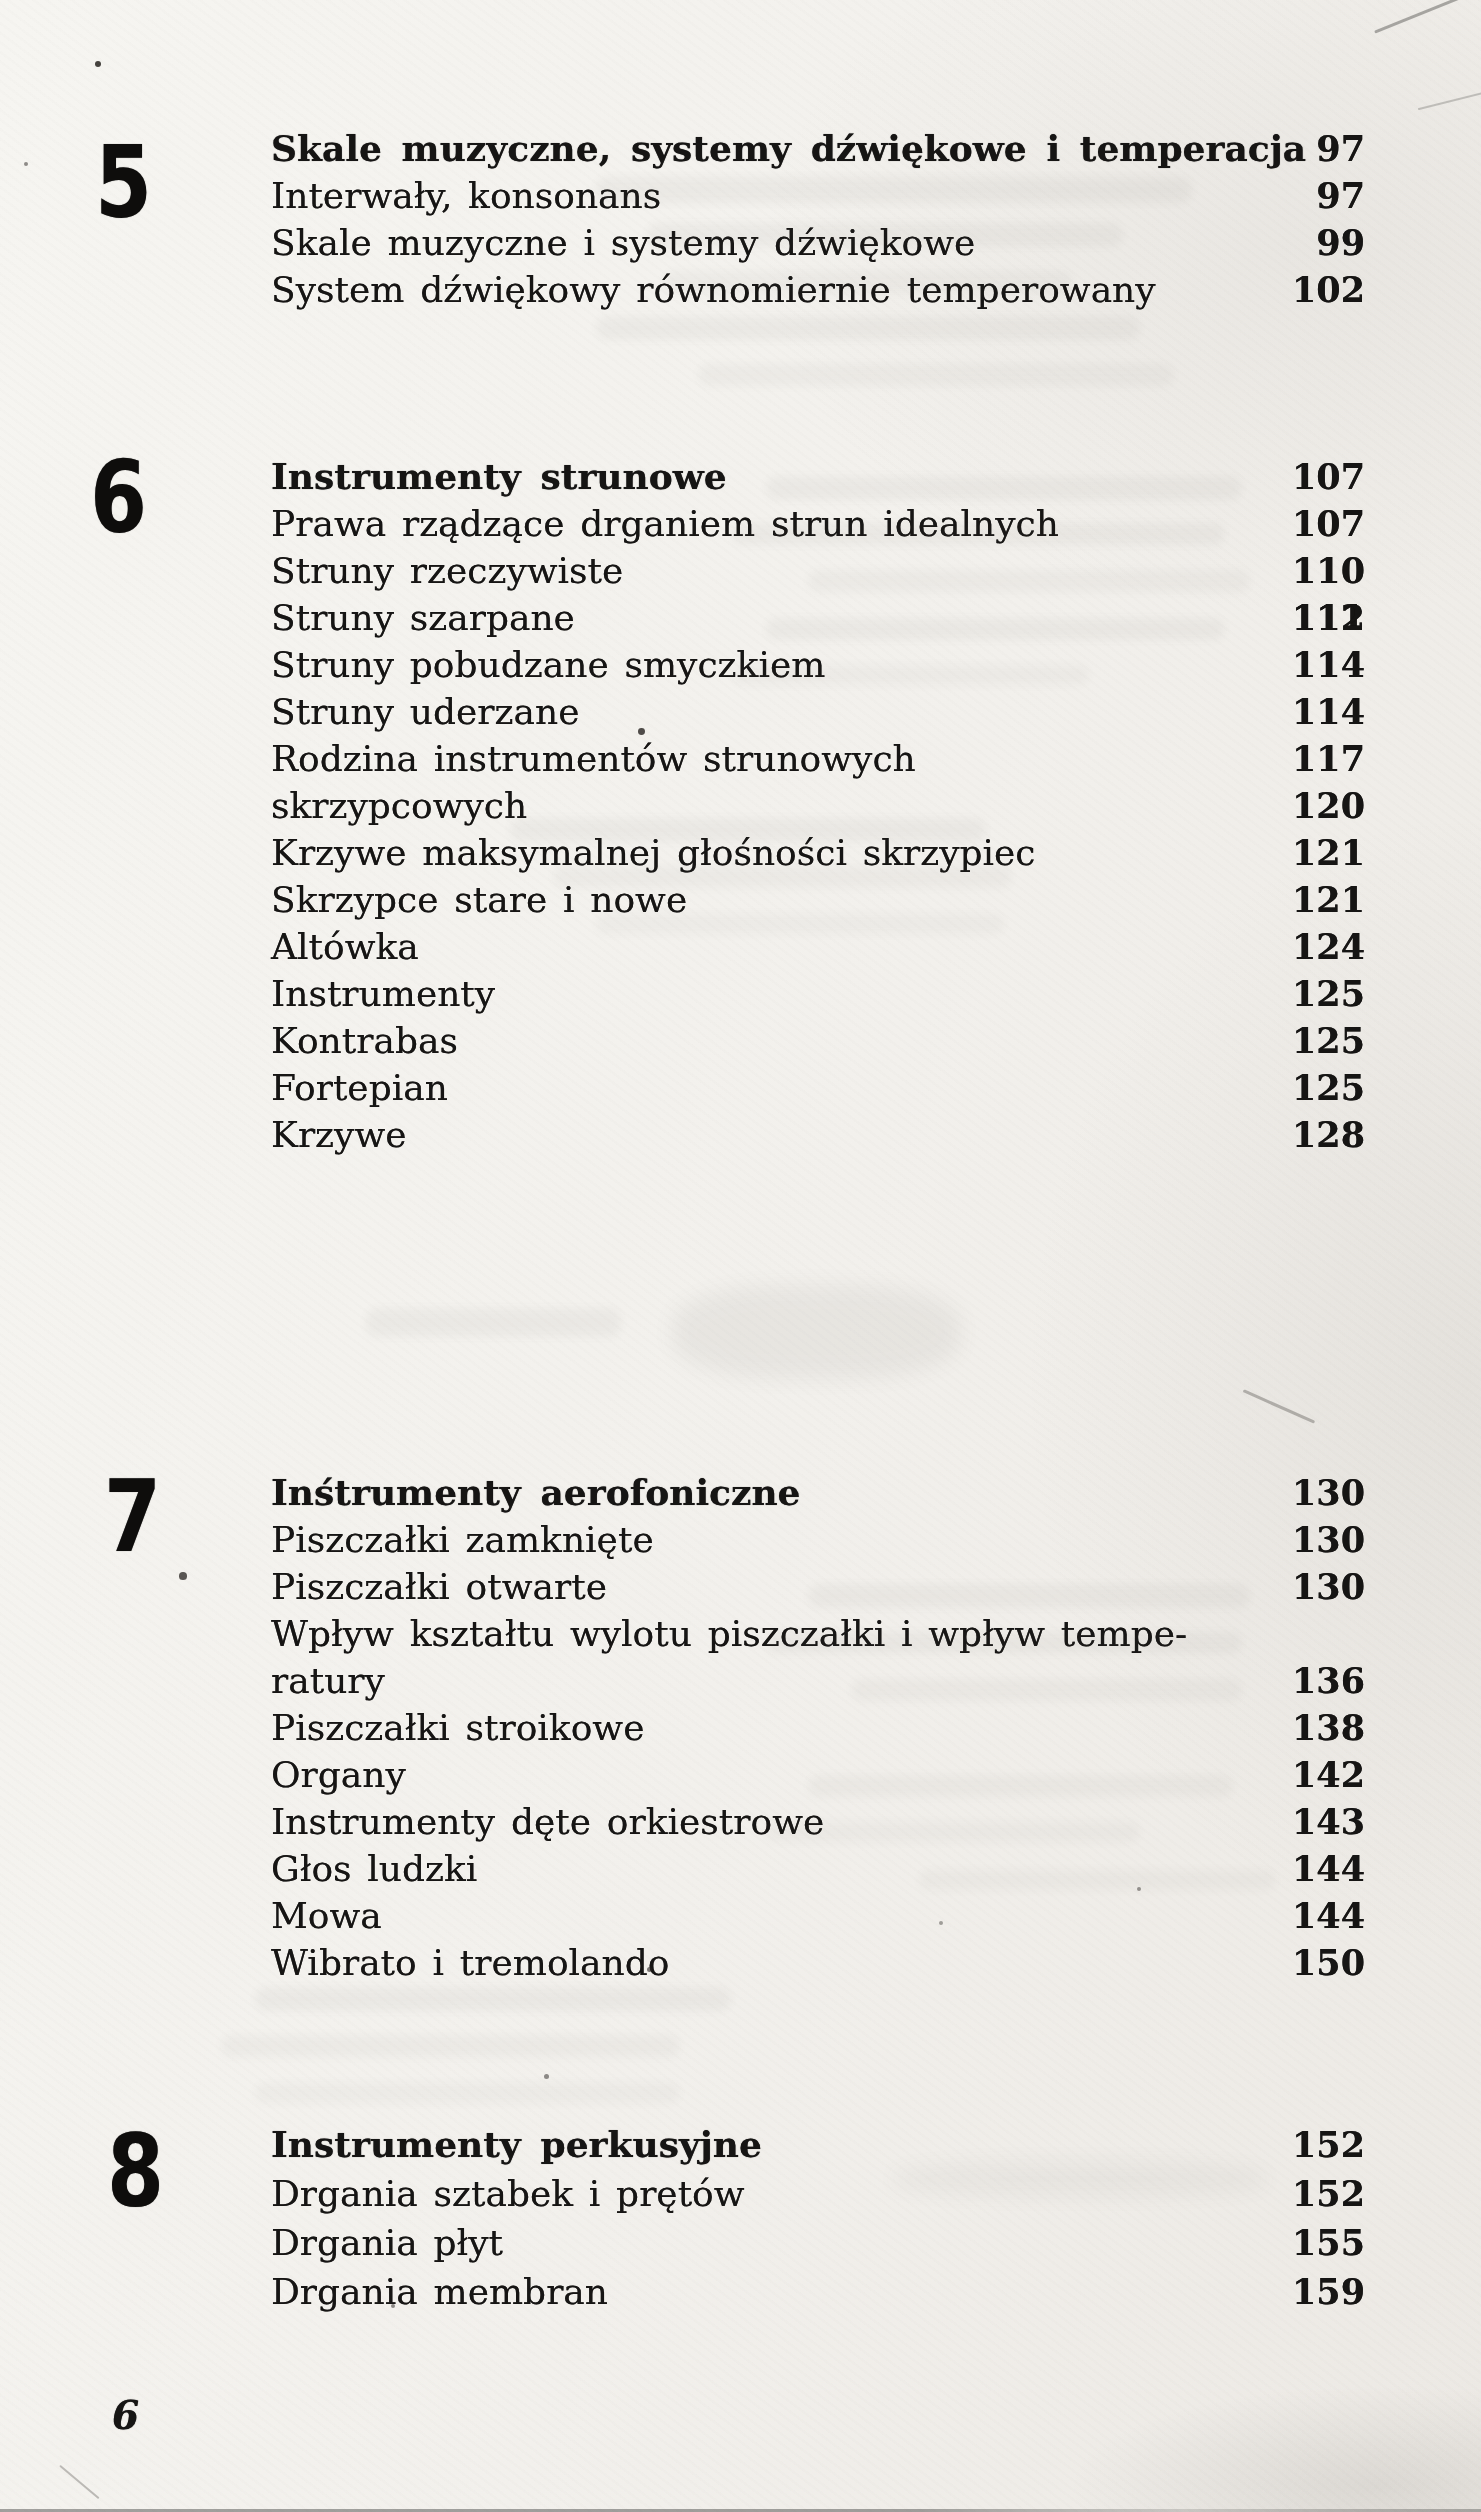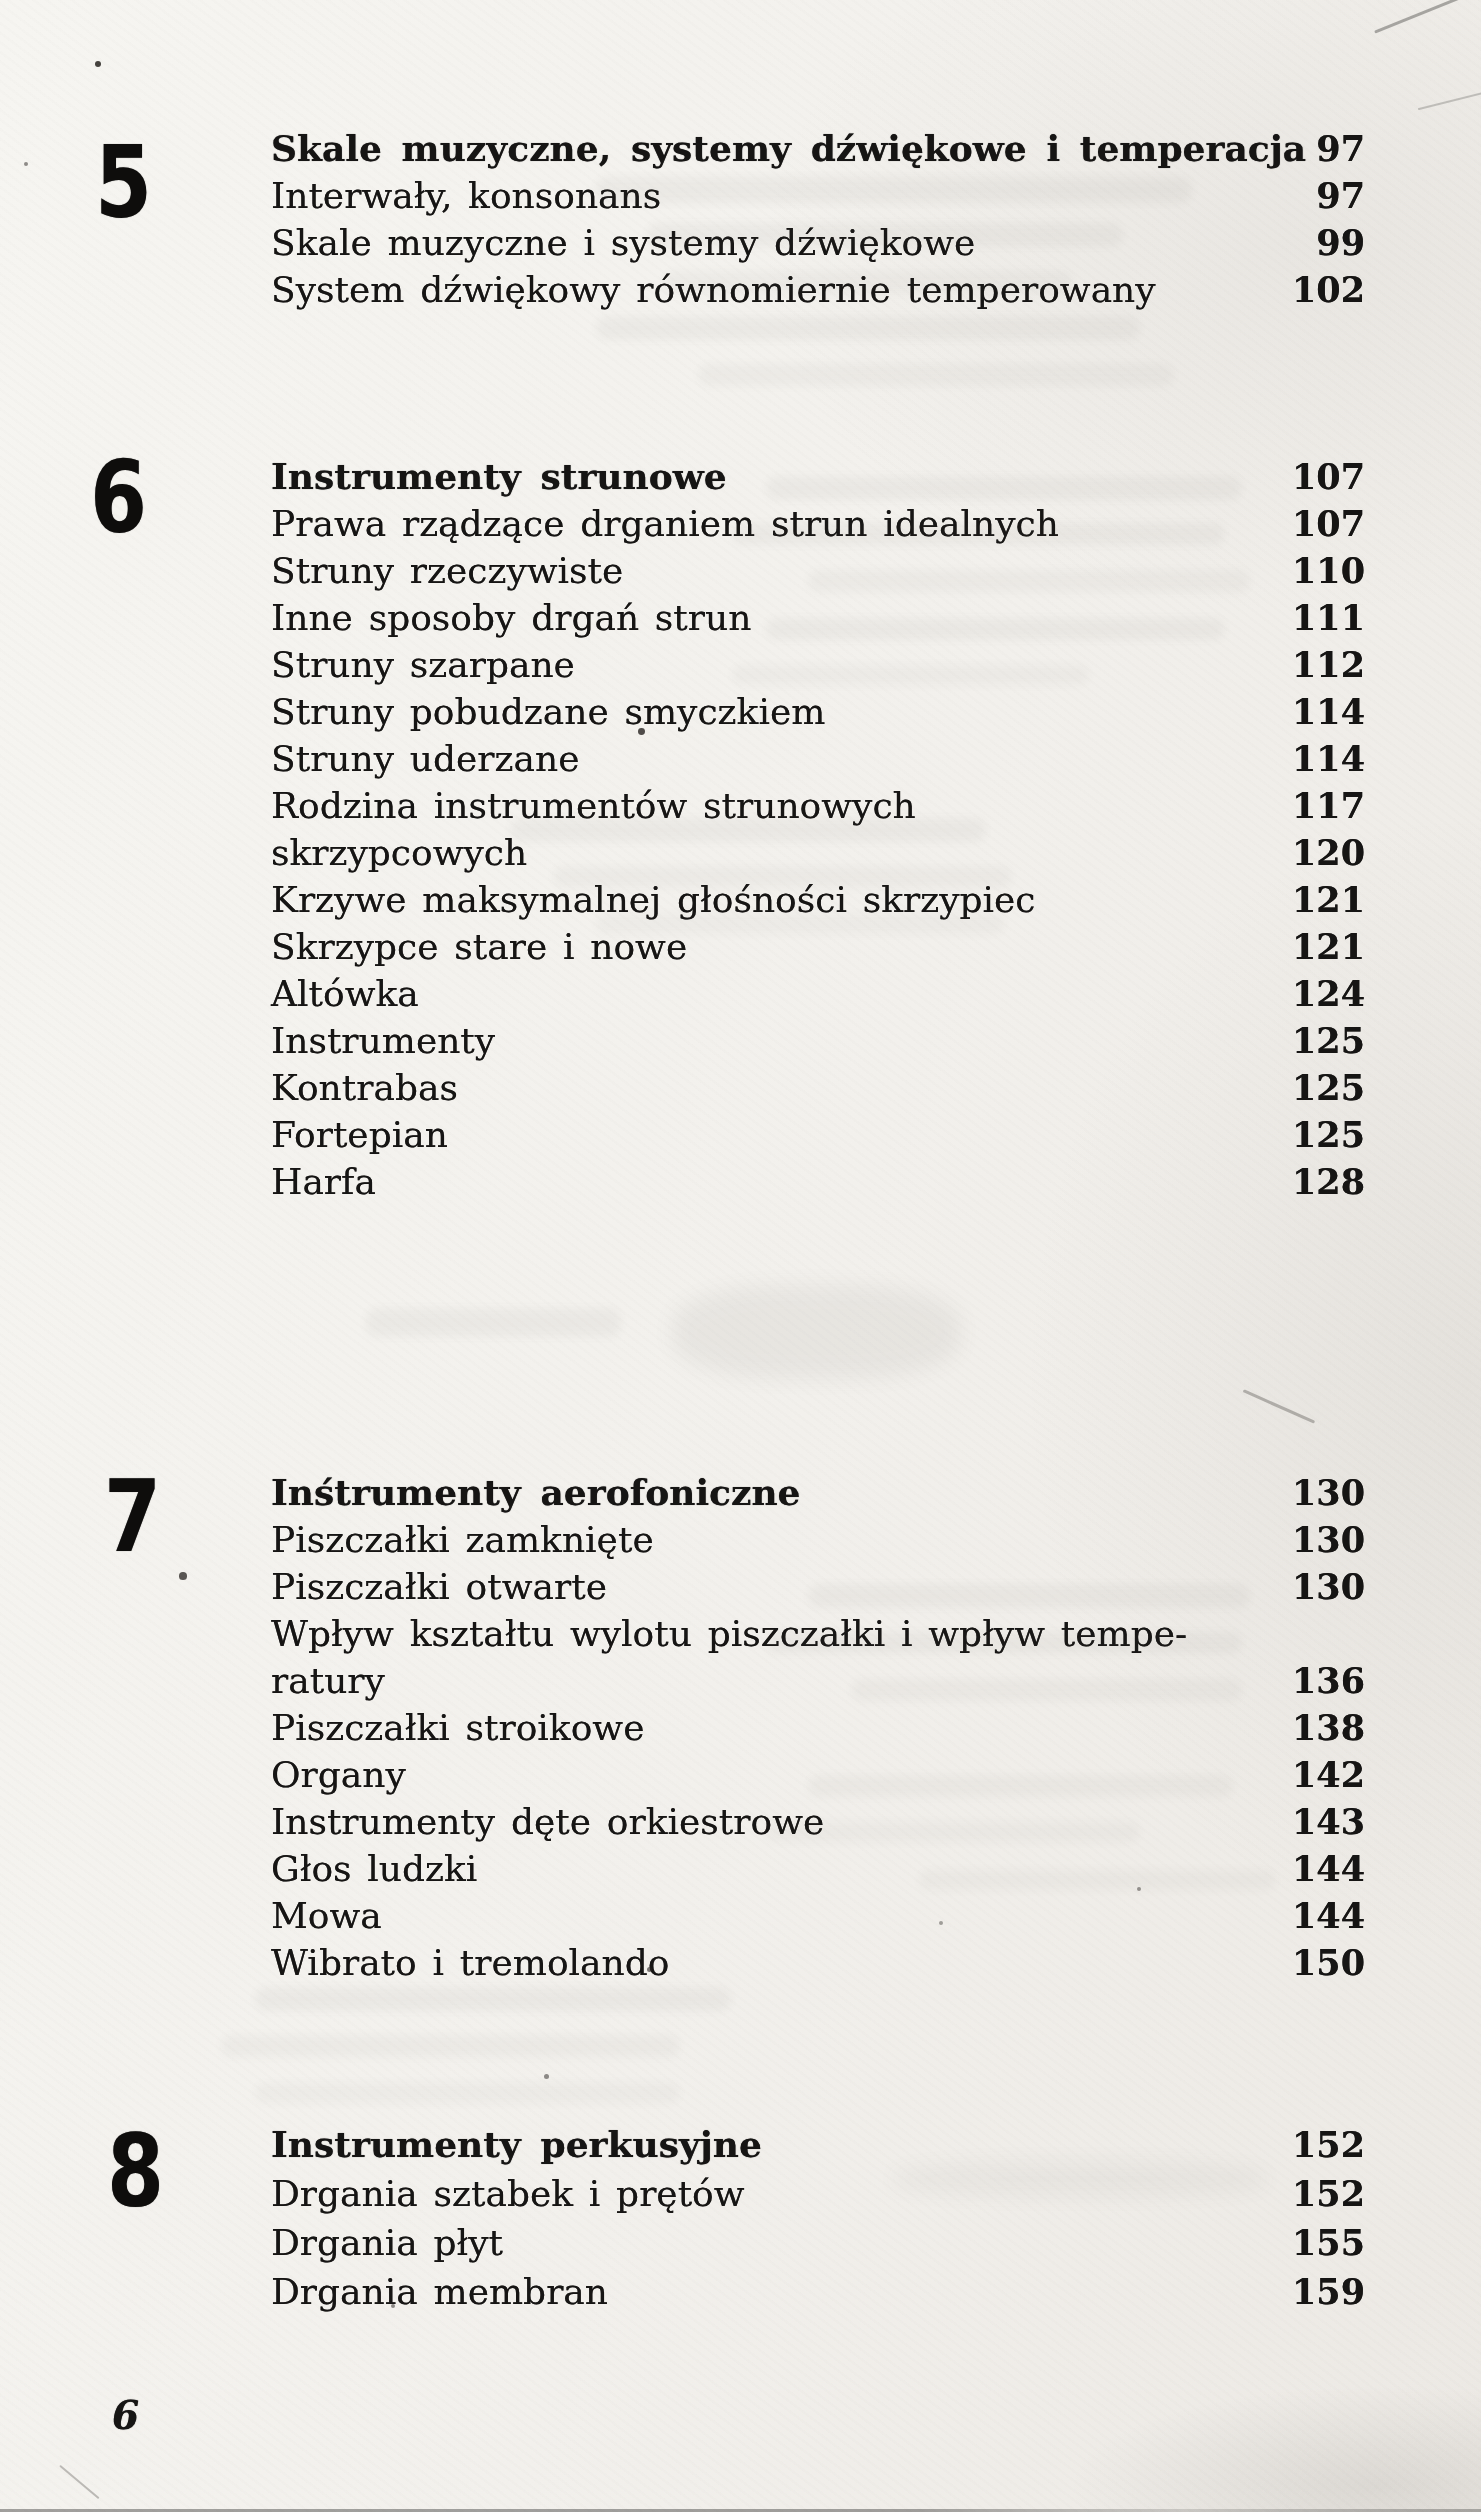--- a/index.html
+++ b/index.html
@@ -73,33 +73,33 @@
         <div class="row"><span class="lab">System dźwiękowy równomiernie temperowany</span><span class="pg">102</span></div>
       </div>
   </section>
 
   <section class="sec s6">
     <div class="num">6</div>
     <div class="rows">
         <div class="row bold"><span class="lab">Instrumenty strunowe</span><span class="pg">107</span></div>
         <div class="row"><span class="lab">Prawa rządzące drganiem strun idealnych</span><span class="pg">107</span></div>
         <div class="row"><span class="lab">Struny rzeczywiste</span><span class="pg">110</span></div>
-        <div class="row"><span class="lab">Inne sposoby drgań strun</span><span class="pg">111</span></div>
+        <div class="row"><span class="pg">111</span></div>
         <div class="row"><span class="lab">Struny szarpane</span><span class="pg">112</span></div>
         <div class="row"><span class="lab">Struny pobudzane smyczkiem</span><span class="pg">114</span></div>
         <div class="row"><span class="lab">Struny uderzane</span><span class="pg">114</span></div>
         <div class="row"><span class="lab">Rodzina instrumentów strunowych</span><span class="pg">117</span></div>
         <div class="row"><span class="lab">skrzypcowych</span><span class="pg">120</span></div>
         <div class="row"><span class="lab">Krzywe maksymalnej głośności skrzypiec</span><span class="pg">121</span></div>
         <div class="row"><span class="lab">Skrzypce stare i nowe</span><span class="pg">121</span></div>
         <div class="row"><span class="lab">Altówka</span><span class="pg">124</span></div>
         <div class="row"><span class="lab">Instrumenty</span><span class="pg">125</span></div>
         <div class="row"><span class="lab">Kontrabas</span><span class="pg">125</span></div>
         <div class="row"><span class="lab">Fortepian</span><span class="pg">125</span></div>
-        <div class="row"><span class="lab">Harfa</span><span class="pg">128</span></div>
+        <div class="row"><span class="lab">Krzywe</span><span class="pg">128</span></div>
       </div>
   </section>
 
   <section class="sec s7">
     <div class="num">7</div>
     <div class="rows">
         <div class="row bold"><span class="lab">Inśtrumenty aerofoniczne</span><span class="pg">130</span></div>
         <div class="row"><span class="lab">Piszczałki zamknięte</span><span class="pg">130</span></div>
         <div class="row"><span class="lab">Piszczałki otwarte</span><span class="pg">130</span></div>
         <div class="row"><span class="lab">Wpływ kształtu wylotu piszczałki i wpływ tempe-</span><span class="pg"></span></div>

